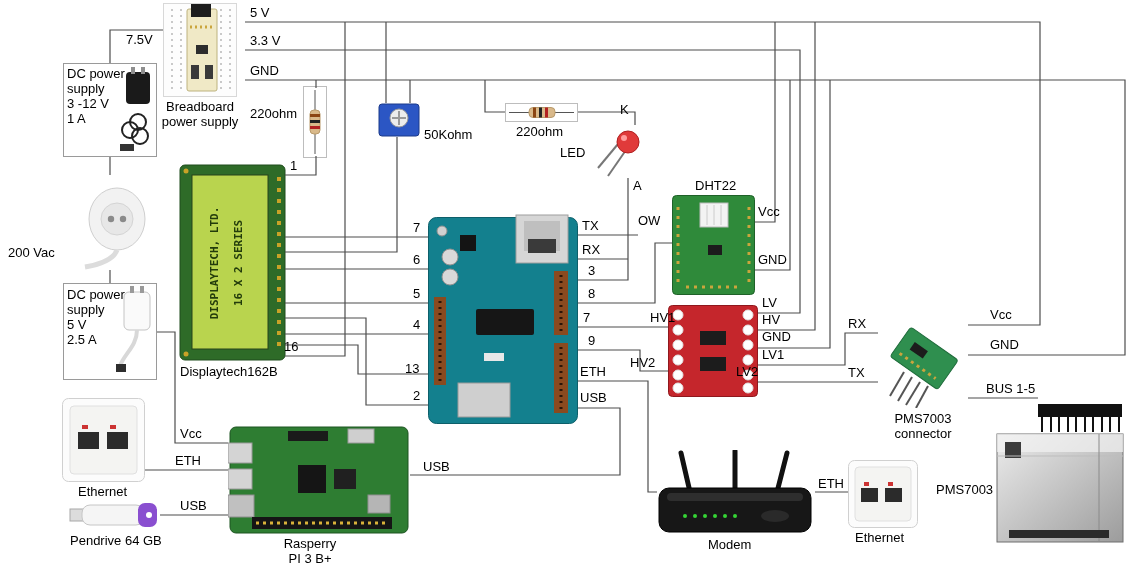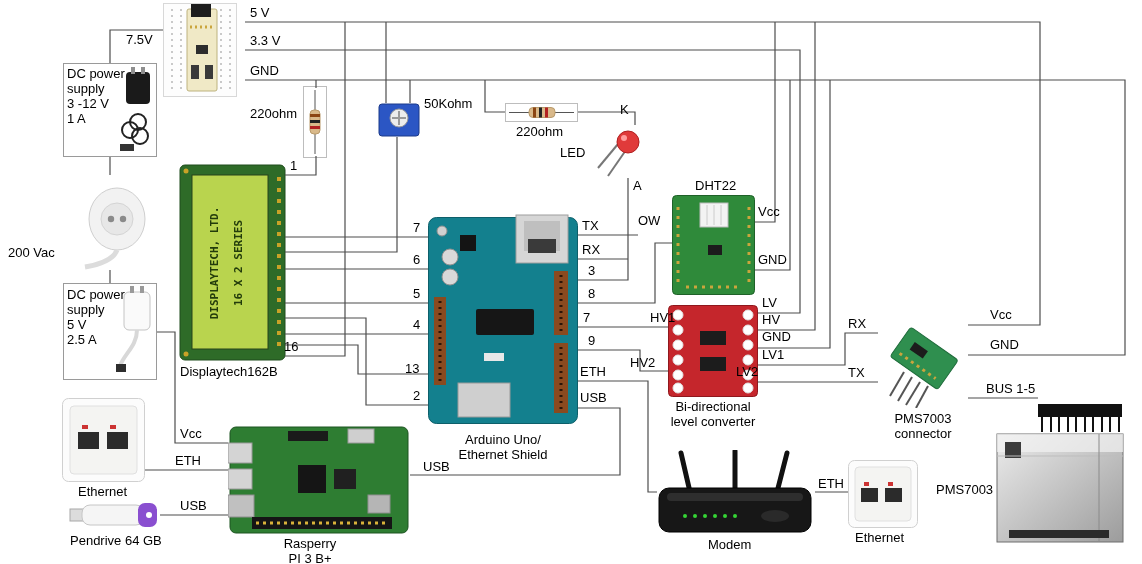--- a/index.html
+++ b/index.html
@@ -340,59 +340,57 @@
   <span class="lbl layer-lbl" style="left:67px;top:67px;width:58px">DC power
 supply
 3 -12 V
 1 A</span>
   <span class="lbl layer-lbl" style="left:8px;top:246px">200 Vac</span>
   <span class="lbl layer-lbl" style="left:67px;top:288px;width:58px">DC power
 supply
 5 V
 2.5 A</span>
 
+  <span class="cap layer-lbl" style="left:153px;top:100px;width:94px">Breadboard
+power supply</span>
   <span class="lbl layer-lbl" style="left:180px;top:365px">Displaytech162B</span>
   <span class="lbl layer-lbl" style="left:78px;top:485px">Ethernet</span>
   <span class="lbl layer-lbl" style="left:70px;top:534px">Pendrive 64 GB</span>
 
   <span class="lbl layer-lbl" style="left:250px;top:107px">220ohm</span>
-  <span class="lbl layer-lbl" style="left:424px;top:97px">50Kohm</span>
+  <span class="lbl layer-lbl" style="left:424px;top:128px">50Kohm</span>
   <span class="lbl layer-lbl" style="left:516px;top:125px">220ohm</span>
   <span class="lbl layer-lbl" style="left:560px;top:146px">LED</span>
   <span class="lbl layer-lbl" style="left:620px;top:103px">K</span>
   <span class="lbl layer-lbl" style="left:633px;top:179px">A</span>
 
   <span class="lbl layer-lbl" style="left:695px;top:179px">DHT22</span>
   <span class="lbl layer-lbl" style="left:758px;top:205px">Vcc</span>
   <span class="lbl layer-lbl" style="left:758px;top:253px">GND</span>
   <span class="lbl layer-lbl" style="left:638px;top:214px">OW</span>
 
-  <span class="cap layer-lbl" style="left:448px;top:433px;width:110px">Arduino Uno/
-Ethernet Shield</span>
 
   <span class="lbl layer-lbl" style="left:290px;top:159px">1</span>
   <span class="lbl layer-lbl" style="left:284px;top:340px">16</span>
   <span class="lbl layer-lbl" style="left:413px;top:221px">7</span>
   <span class="lbl layer-lbl" style="left:413px;top:253px">6</span>
   <span class="lbl layer-lbl" style="left:413px;top:287px">5</span>
   <span class="lbl layer-lbl" style="left:413px;top:318px">4</span>
   <span class="lbl layer-lbl" style="left:405px;top:362px">13</span>
   <span class="lbl layer-lbl" style="left:413px;top:389px">2</span>
 
   <span class="lbl layer-lbl" style="left:582px;top:219px">TX</span>
   <span class="lbl layer-lbl" style="left:582px;top:243px">RX</span>
   <span class="lbl layer-lbl" style="left:588px;top:264px">3</span>
   <span class="lbl layer-lbl" style="left:588px;top:287px">8</span>
   <span class="lbl layer-lbl" style="left:583px;top:311px">7</span>
   <span class="lbl layer-lbl" style="left:588px;top:334px">9</span>
   <span class="lbl layer-lbl" style="left:580px;top:365px">ETH</span>
   <span class="lbl layer-lbl" style="left:580px;top:391px">USB</span>
 
-  <span class="cap layer-lbl" style="left:663px;top:400px;width:100px">Bi-directional
-level converter</span>
   <span class="lbl layer-lbl" style="left:650px;top:311px">HV1</span>
   <span class="lbl layer-lbl" style="left:630px;top:356px">HV2</span>
   <span class="lbl layer-lbl" style="left:762px;top:296px">LV</span>
   <span class="lbl layer-lbl" style="left:762px;top:313px">HV</span>
   <span class="lbl layer-lbl" style="left:762px;top:330px">GND</span>
   <span class="lbl layer-lbl" style="left:762px;top:348px">LV1</span>
   <span class="lbl layer-lbl" style="left:736px;top:365px">LV2</span>
 
   <span class="lbl layer-lbl" style="left:848px;top:317px">RX</span>
   <span class="lbl layer-lbl" style="left:848px;top:366px">TX</span>

